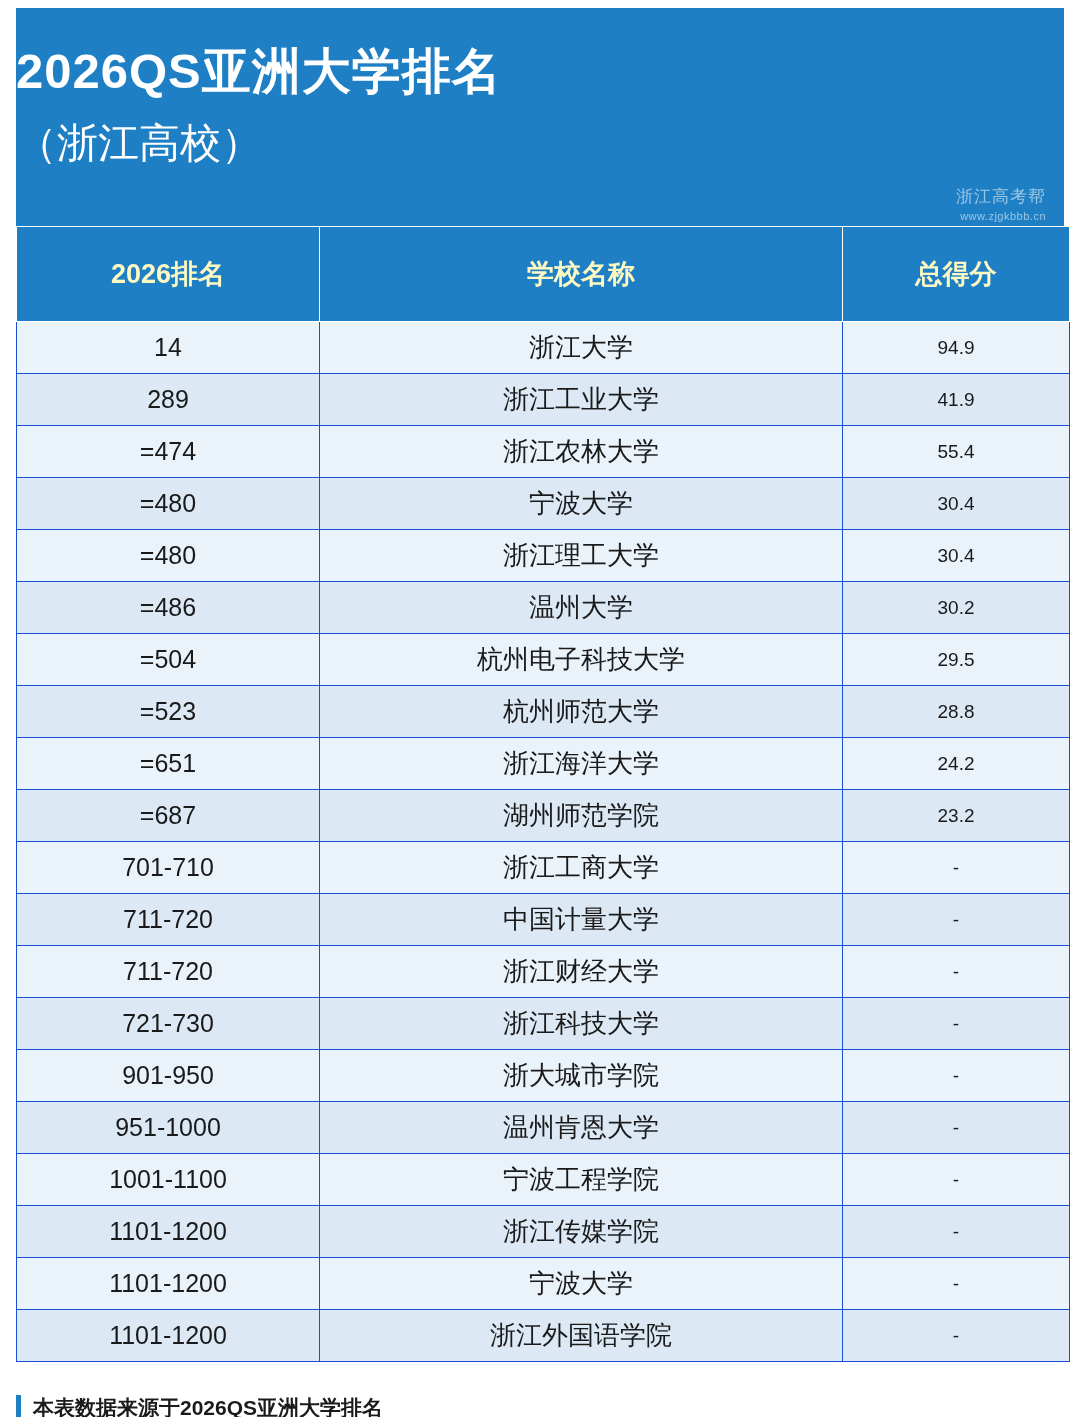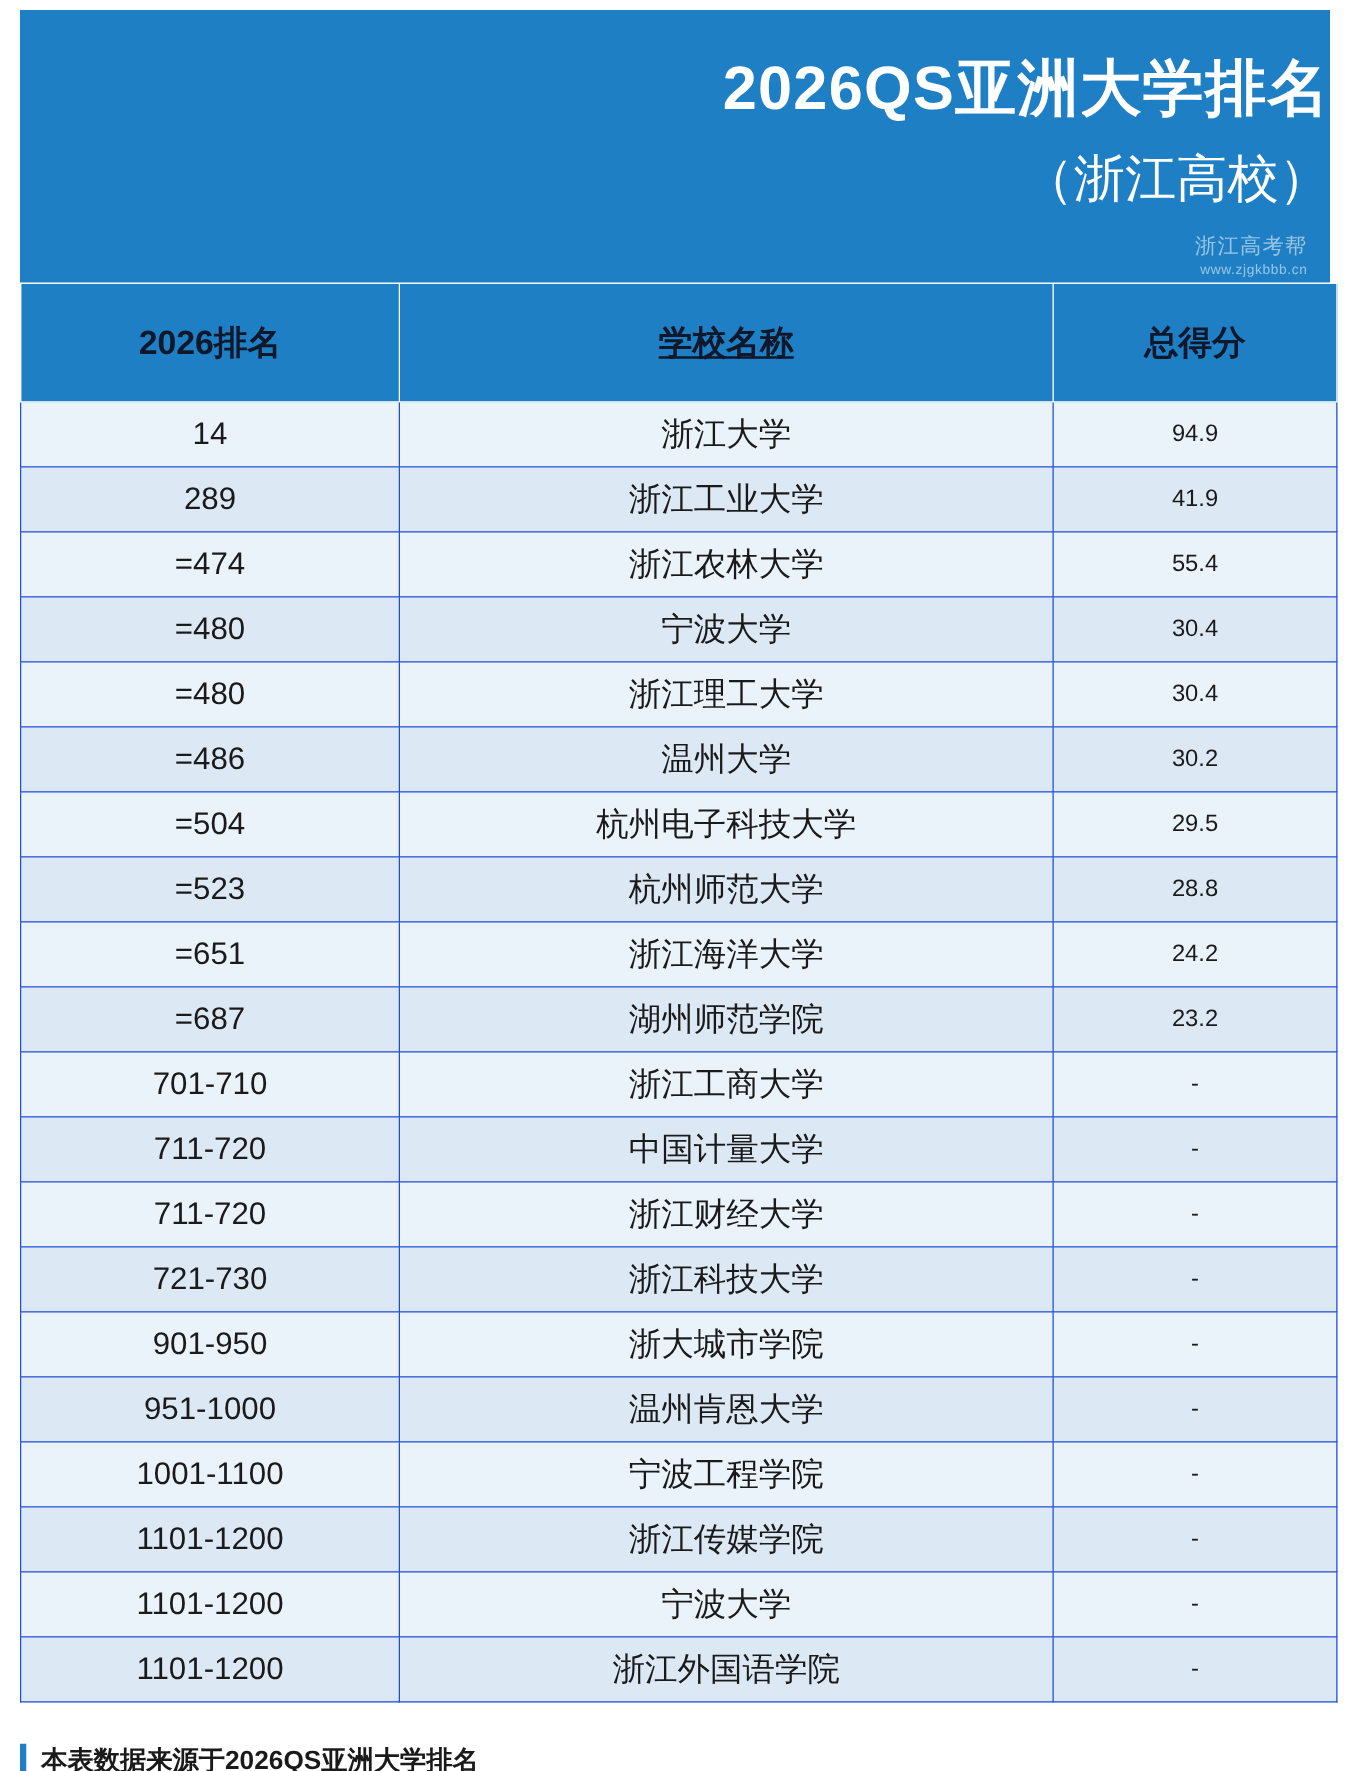--- a/index.html
+++ b/index.html
@@ -22,21 +22,21 @@
   }
   
   .header {
     position: relative;
     margin: 8px 16px 0 16px;
     background: #1e7fc4;
     height: 218px;
     box-sizing: border-box;
     display: flex;
     flex-direction: column;
-    align-items: flex-end;
+    align-items: flex-start;
     justify-content: flex-start;
     padding-top: 34px;
   }
   .header-title {
     color: #ffffff;
     font-size: 49px;
     font-weight: bold;
     letter-spacing: 1px;
     line-height: 1.2;
     text-align: center;
@@ -75,28 +75,28 @@
     table-layout: fixed;
   }
   table.rank-table th,
   table.rank-table td {
     border: 1px solid #ffffff;
     text-align: center;
     vertical-align: middle;
   }
   table.rank-table thead th {
     background: #1e7fc4;
-    color: #0f172a;
+    color: #fef9c3;
     font-size: 27px;
     font-weight: bold;
     height: 92px;
     border-color: #ffffff;
   }
   table.rank-table thead th.col-rank { width: 300px; }
-  table.rank-table thead th.col-name { width: 520px; text-decoration: underline; }
+  table.rank-table thead th.col-name { width: 520px; }
   table.rank-table thead th.col-score { width: 224px; }
 
   table.rank-table tbody td {
     height: 49px;
     font-size: 25px;
     color: #1a1a1a;
     background: #dce9f5;
     border: 1px solid #1d4ed8;
   }
   table.rank-table tbody tr.odd td {

